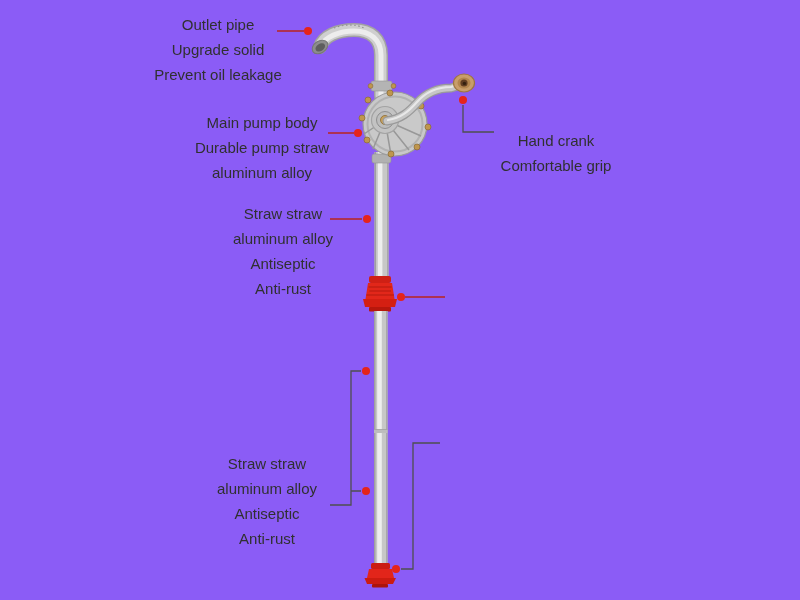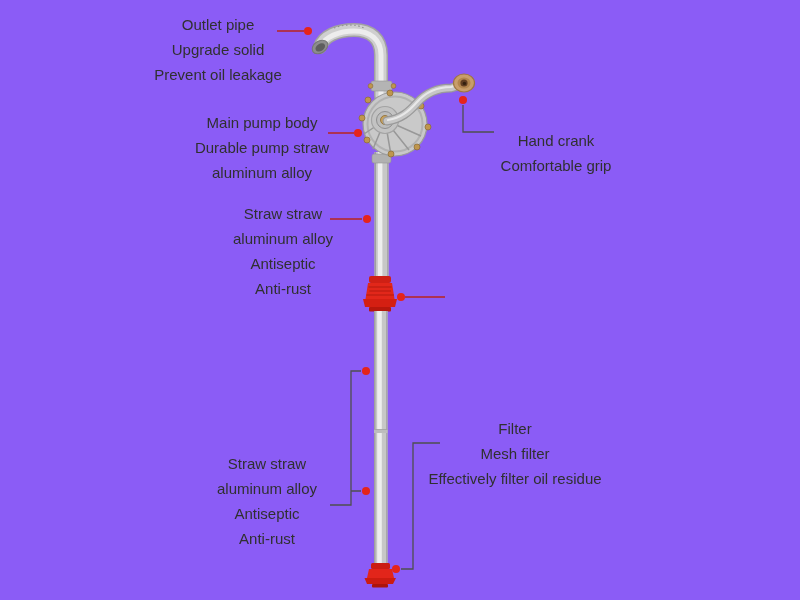--- a/index.html
+++ b/index.html
@@ -158,25 +158,20 @@
   <div class="callout co-straw-upper">
     <div>Straw straw</div>
     <div>aluminum alloy</div>
     <div>Antiseptic</div>
     <div>Anti-rust</div>
   </div>
 
   <div class="callout co-buckle">
   </div>
 
-  <div class="callout co-filter">
-    <div>Filter</div>
-    <div>Mesh filter</div>
-    <div>Effectively filter oil residue</div>
-  </div>
 
   <div class="callout co-straw-lower">
     <div>Straw straw</div>
     <div>aluminum alloy</div>
     <div>Antiseptic</div>
     <div>Anti-rust</div>
   </div>
 
 </div>
 

